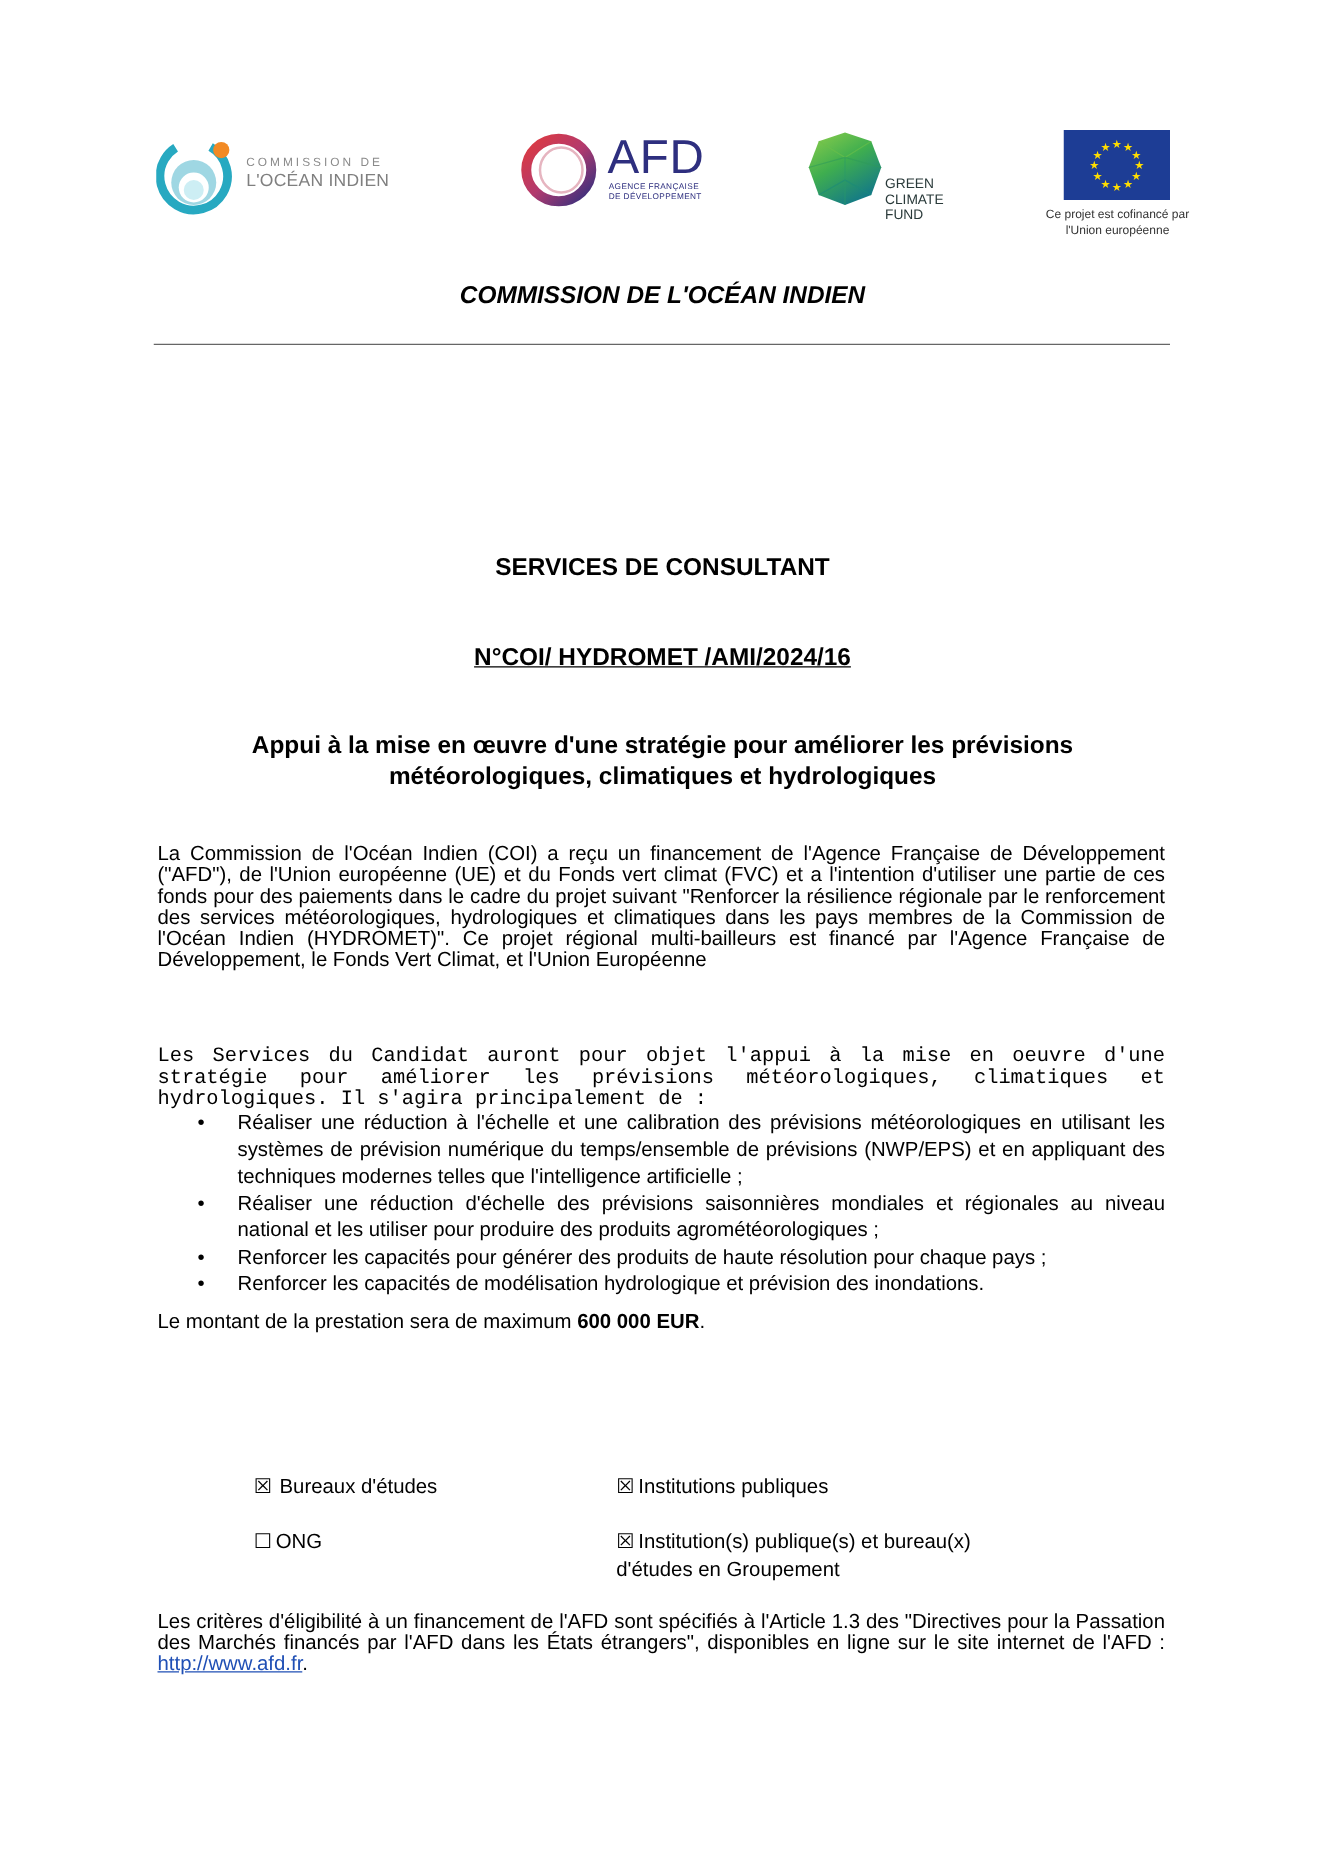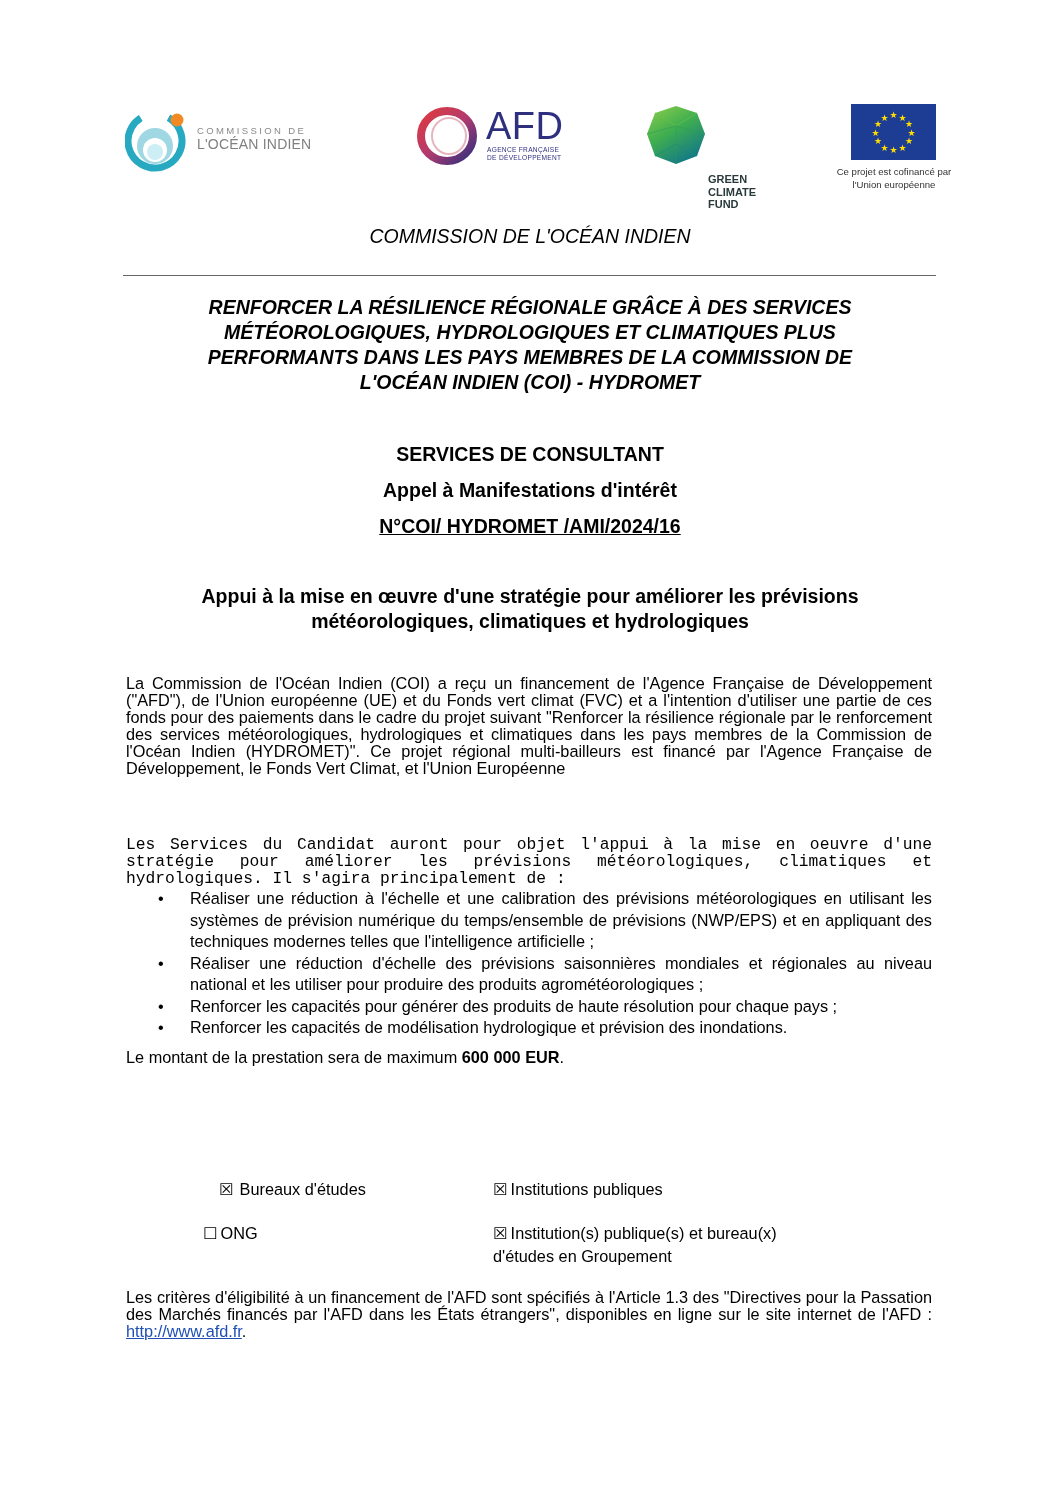--- a/index.html
+++ b/index.html
@@ -15,28 +15,28 @@
 
   
   .logo { position: absolute; }
   .logo-coi { left: 125px; top: 108px; width: 190px; height: 65px; }
   .logo-coi .txt1 { position: absolute; left: 72px; top: 17px; font-size: 9.5px; letter-spacing: 2.4px; color: #8a8a8a; }
   .logo-coi .txt2 { position: absolute; left: 72px; top: 28px; font-size: 14px; color: #7f7f7f; letter-spacing: 0.2px; }
   .logo-afd { left: 416px; top: 106px; width: 150px; height: 60px; }
   .logo-afd .big { position: absolute; left: 70px; top: 1px; font-size: 38px; font-weight: normal; color: #2e2f7f; letter-spacing: 0.5px; line-height: 38px; }
   .logo-afd .sm { position: absolute; left: 71px; top: 40px; font-size: 6.6px; line-height: 8px; color: #2e2f7f; letter-spacing: 0.3px; }
   .logo-gcf { left: 645px; top: 104px; width: 120px; height: 75px; }
-  .logo-gcf .txt { position: absolute; left: 63px; top: 37px; font-size: 11px; font-weight: bold; line-height: 12.5px; color: #2a3a3a; margin-top: 32px; }
+  .logo-gcf .txt { position: absolute; left: 63px; top: 37px; font-size: 11px; font-weight: normal; line-height: 12.5px; color: #2a3a3a; }
   .logo-eu { left: 851px; top: 104px; width: 100px; height: 88px; }
   .logo-eu .flag { position: absolute; left: 0; top: 0; width: 85px; height: 56px; background: #1d3d95; }
   .logo-eu .cap { position: absolute; left: -16px; top: 62px; width: 118px; text-align: center; font-size: 9.6px; line-height: 12.5px; color: #333; }
 
   
   .org-title { position: absolute; left: 125px; top: 225px; width: 810px; text-align: center;
-               font-size: 19.5px; font-weight: normal; font-style: italic; }
+               font-size: 19.5px; font-weight: bold; font-style: italic; }
   .rule { position: absolute; left: 123px; top: 275px; width: 813px; height: 0; border-top: 1.5px solid #666; }
   .project-title { position: absolute; left: 150px; top: 295px; width: 760px; text-align: center;
                    font-size: 19.5px; font-weight: bold; font-style: italic; line-height: 25px; }
   .svc { position: absolute; left: 125px; width: 810px; text-align: center; font-size: 19.5px; font-weight: bold; }
   .svc-1 { top: 443px; }
   .svc-2 { top: 479px; }
   .svc-3 { top: 515px; text-decoration: underline; }
   .subject { position: absolute; left: 150px; top: 584px; width: 760px; text-align: center;
              font-size: 19.5px; font-weight: bold; line-height: 25px; }
 
@@ -47,21 +47,21 @@
   .bullets { position: absolute; left: 126px; top: 888px; width: 806px; margin: 0; padding: 0; list-style: none;
              font-size: 16.3px; line-height: 21.5px; }
   .bullets li { position: relative; padding-left: 64px; text-align: justify; }
   .bullets li .dot { position: absolute; left: 32px; top: 0; }
   .p3 { top: 1049px; }
   .p4 { top: 1082px; }
   .p5 { top: 1136px; }
 
   .chk { position: absolute; font-size: 16.3px; line-height: 23px; }
   .chk .box { display: inline-block; margin-right: 6px; }
-  .chk-1 { left: 219px; top: 1178px; }
+  .chk-1 { left: 203px; top: 1178px; }
   .chk-2 { left: 493px; top: 1178px; }
   .chk-3 { left: 203px; top: 1222px; }
   .chk-4 { left: 493px; top: 1222px; width: 330px; }
 
   .p6 { top: 1289px; }
   a.link { color: #1f4fb5; text-decoration: underline; }
 </style>
 </head>
 <body>
 
@@ -142,29 +142,22 @@
     </div>
     <div class="cap">
       <span>Ce projet est cofinancé par</span><br>
       <span>l'Union européenne</span>
     </div>
   </div>
 
   <div class="org-title">COMMISSION DE L'OCÉAN INDIEN</div>
   <div class="rule"></div>
 
-  <div class="project-title">
-    <div>RENFORCER LA RÉSILIENCE RÉGIONALE GRÂCE À DES SERVICES</div>
-    <div>MÉTÉOROLOGIQUES, HYDROLOGIQUES ET CLIMATIQUES PLUS</div>
-    <div>PERFORMANTS DANS LES PAYS MEMBRES DE LA COMMISSION DE</div>
-    <div>L'OCÉAN INDIEN (COI) - HYDROMET</div>
-  </div>
 
   <div class="svc svc-1">SERVICES DE CONSULTANT</div>
-  <div class="svc svc-2">Appel à Manifestations d'intérêt</div>
   <div class="svc svc-3">N°COI/ HYDROMET /AMI/2024/16</div>
 
   <div class="subject">
     <div>Appui à la mise en œuvre d'une stratégie pour améliorer les prévisions</div>
     <div>météorologiques, climatiques et hydrologiques</div>
   </div>
 
   <p class="body p1" style="margin:0">La Commission de l'Océan Indien (COI) a reçu un financement de l'Agence Française de Développement ("AFD"), de l'Union européenne (UE) et du Fonds vert climat (FVC) et a l'intention d'utiliser une partie de ces fonds pour des paiements dans le cadre du projet suivant "Renforcer la résilience régionale par le renforcement des services météorologiques, hydrologiques et climatiques dans les pays membres de la Commission de l'Océan Indien (HYDROMET)". Ce projet régional multi-bailleurs est financé par l'Agence Française de Développement, le Fonds Vert Climat, et l'Union Européenne</p>
   <p class="body p2" style="margin:0">Les Services du Candidat auront pour objet l'appui à la mise en oeuvre d'une stratégie pour améliorer les prévisions météorologiques, climatiques et hydrologiques. Il s'agira principalement de :</p>
 

